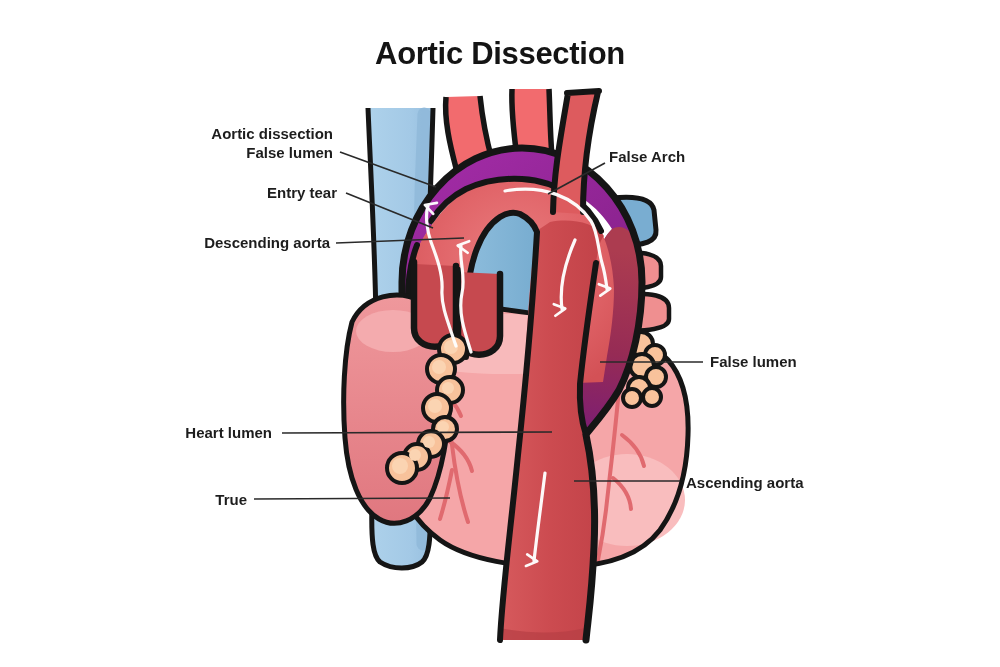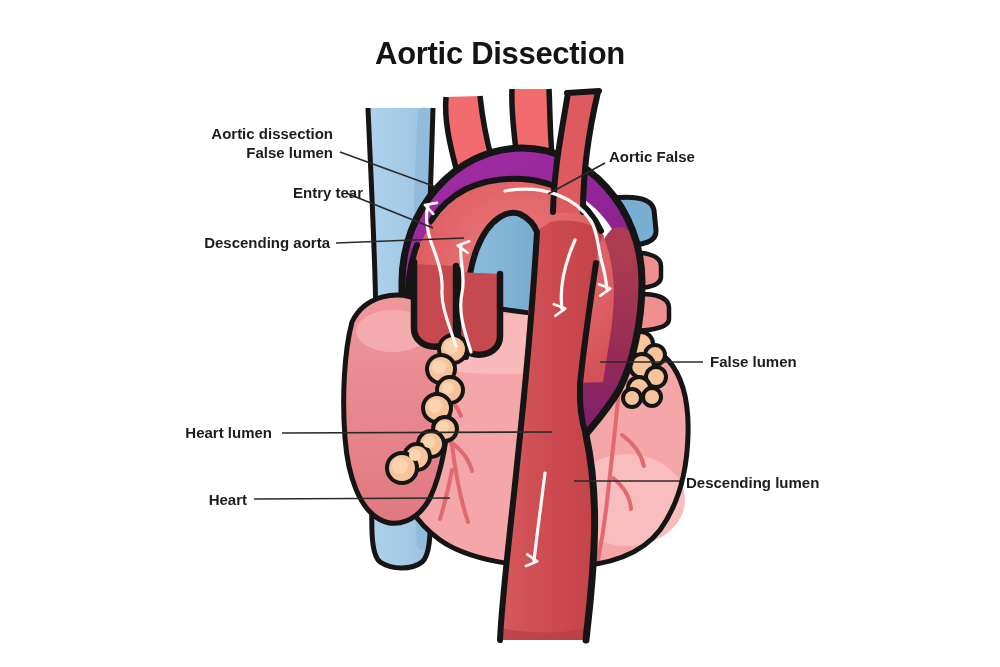--- a/index.html
+++ b/index.html
@@ -6,21 +6,21 @@
   body{width:1000px;height:667px;background:var(--c-background,#fff);overflow:hidden;
        font-family:"Liberation Sans",sans-serif;}
   .stage{position:relative;width:1000px;height:502px;background:var(--c-background,#fff);}
   .stage svg{position:absolute;left:0;top:0;}
   .title{position:absolute;left:0;top:36px;width:1000px;text-align:center;
          font-size:31px;font-weight:800;letter-spacing:-.3px;color:var(--c-title_text,#141414);}
   .lbl{position:absolute;font-size:15px;font-weight:700;line-height:1.2;
        color:var(--c-label_text,#1d1d1d);white-space:nowrap;}
   .lbl .line{display:block;}
   #lbl-combo{right:667px;top:125px;text-align:right;line-height:18.5px;}
-  #lbl-entry{right:637px;top:184px;}
+  #lbl-entry{right:663px;top:184px;}
   #lbl-asc{right:670px;top:234px;}
   #lbl-arch{left:609px;top:148px;}
   #lbl-false-r{left:710px;top:353px;}
   #lbl-desc{left:686px;top:474px;}
   #lbl-true{right:728px;top:424px;}
   #lbl-heart{right:753px;top:491px;}
 </style>
 </head>
 <body>
 
@@ -194,19 +194,19 @@
 </svg>
 
 <div class="title">Aortic Dissection</div>
 
 <div class="lbl" id="lbl-combo">
   <span class="line">Aortic dissection</span>
   <span class="line">False lumen</span>
 </div>
 <div class="lbl" id="lbl-entry">Entry tear</div>
 <div class="lbl" id="lbl-asc">Descending aorta</div>
-<div class="lbl" id="lbl-arch">Aortic False</div>
+<div class="lbl" id="lbl-arch">False Arch</div>
 <div class="lbl" id="lbl-false-r">False lumen</div>
-<div class="lbl" id="lbl-desc">Descending lumen</div>
+<div class="lbl" id="lbl-desc">Ascending aorta</div>
 <div class="lbl" id="lbl-true">Heart lumen</div>
-<div class="lbl" id="lbl-heart">Heart</div>
+<div class="lbl" id="lbl-heart">True</div>
 
 </div>
 
 </body></html>

